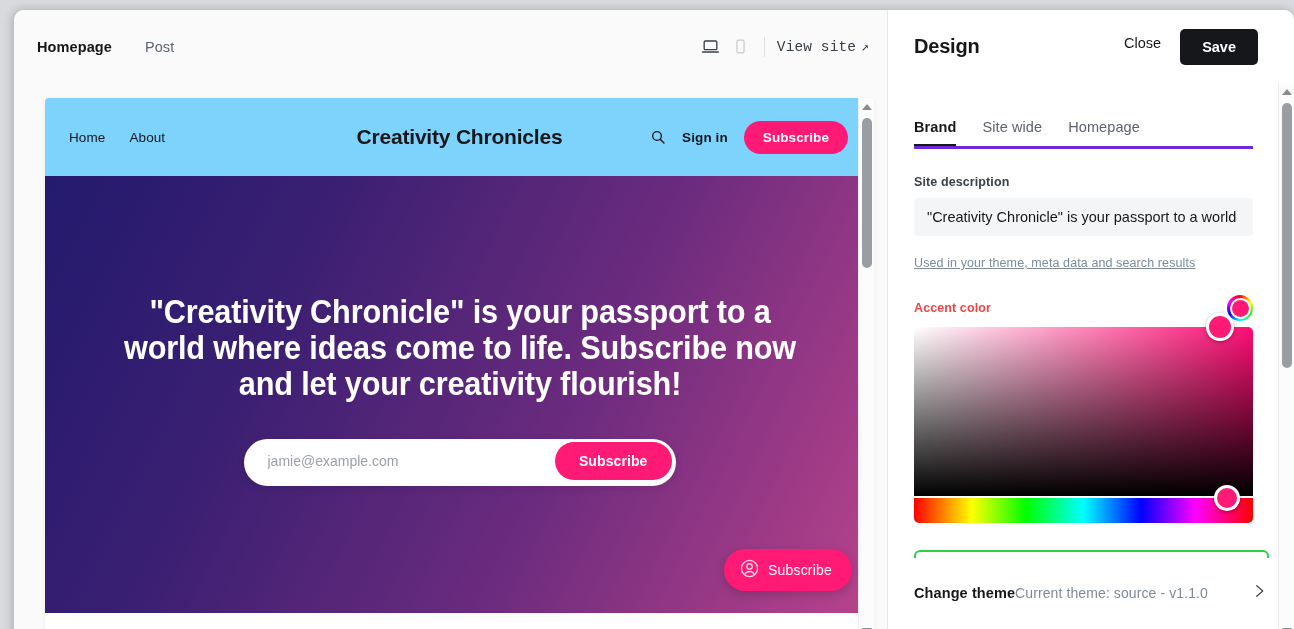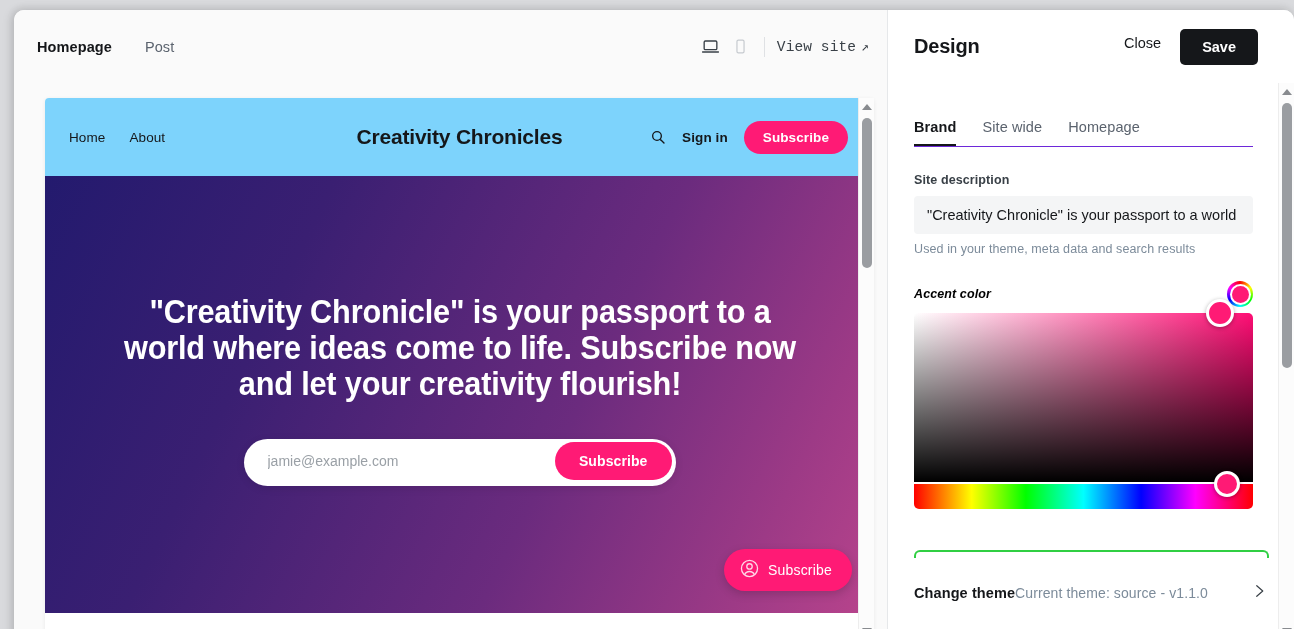--- a/index.html
+++ b/index.html
@@ -298,21 +298,21 @@
     position: absolute;
     top: 73px; left: 0;
     width: 390px;
     height: 556px;
     overflow: hidden;
     padding: 0 25px 0 26px;
   }
   .dp-tabs {
     display: flex;
     gap: 26px;
-    border-bottom: 1px solid #6d28d9;
+    border-bottom: 3px solid #6d28d9;
     position: relative;
   }
   .dp-tab {
     font-size: 14.5px;
     color: #5b636e;
     padding: 36px 0 11px 0;
     cursor: pointer;
     letter-spacing: .1px;
   }
   .dp-tab.active {
@@ -335,39 +335,39 @@
     background: #f4f5f6;
     border: none;
     border-radius: 4px;
     padding: 0 13px;
     font-size: 14.5px;
     color: #15171a;
     outline: none;
     font-family: "Liberation Sans", sans-serif;
   }
   .field-hint {
-    margin-top: 8px;
+    margin-top: 20px;
     font-size: 12.5px;
     color: #7c8b9a;
     letter-spacing: .1px;
+    text-decoration: underline;
   }
 
   .accent-row {
     margin-top: 28px;
     display: flex;
     align-items: center;
     position: relative;
     height: 20px;
   }
   .accent-label {
     font-size: 12.5px;
     font-weight: bold;
-    color: #000000;
-    letter-spacing: .1px;
-    font-style: italic;
+    color: #ef4444;
+    letter-spacing: .1px;
   }
   .color-wheel {
     position: absolute;
     right: 0; top: -3px;
     width: 26px; height: 26px;
     border-radius: 50%;
     background: conic-gradient(#ff0000,#ffff00,#00ff00,#00ffff,#0000ff,#ff00ff,#ff0000);
     display: flex; align-items: center; justify-content: center;
     cursor: pointer;
   }

